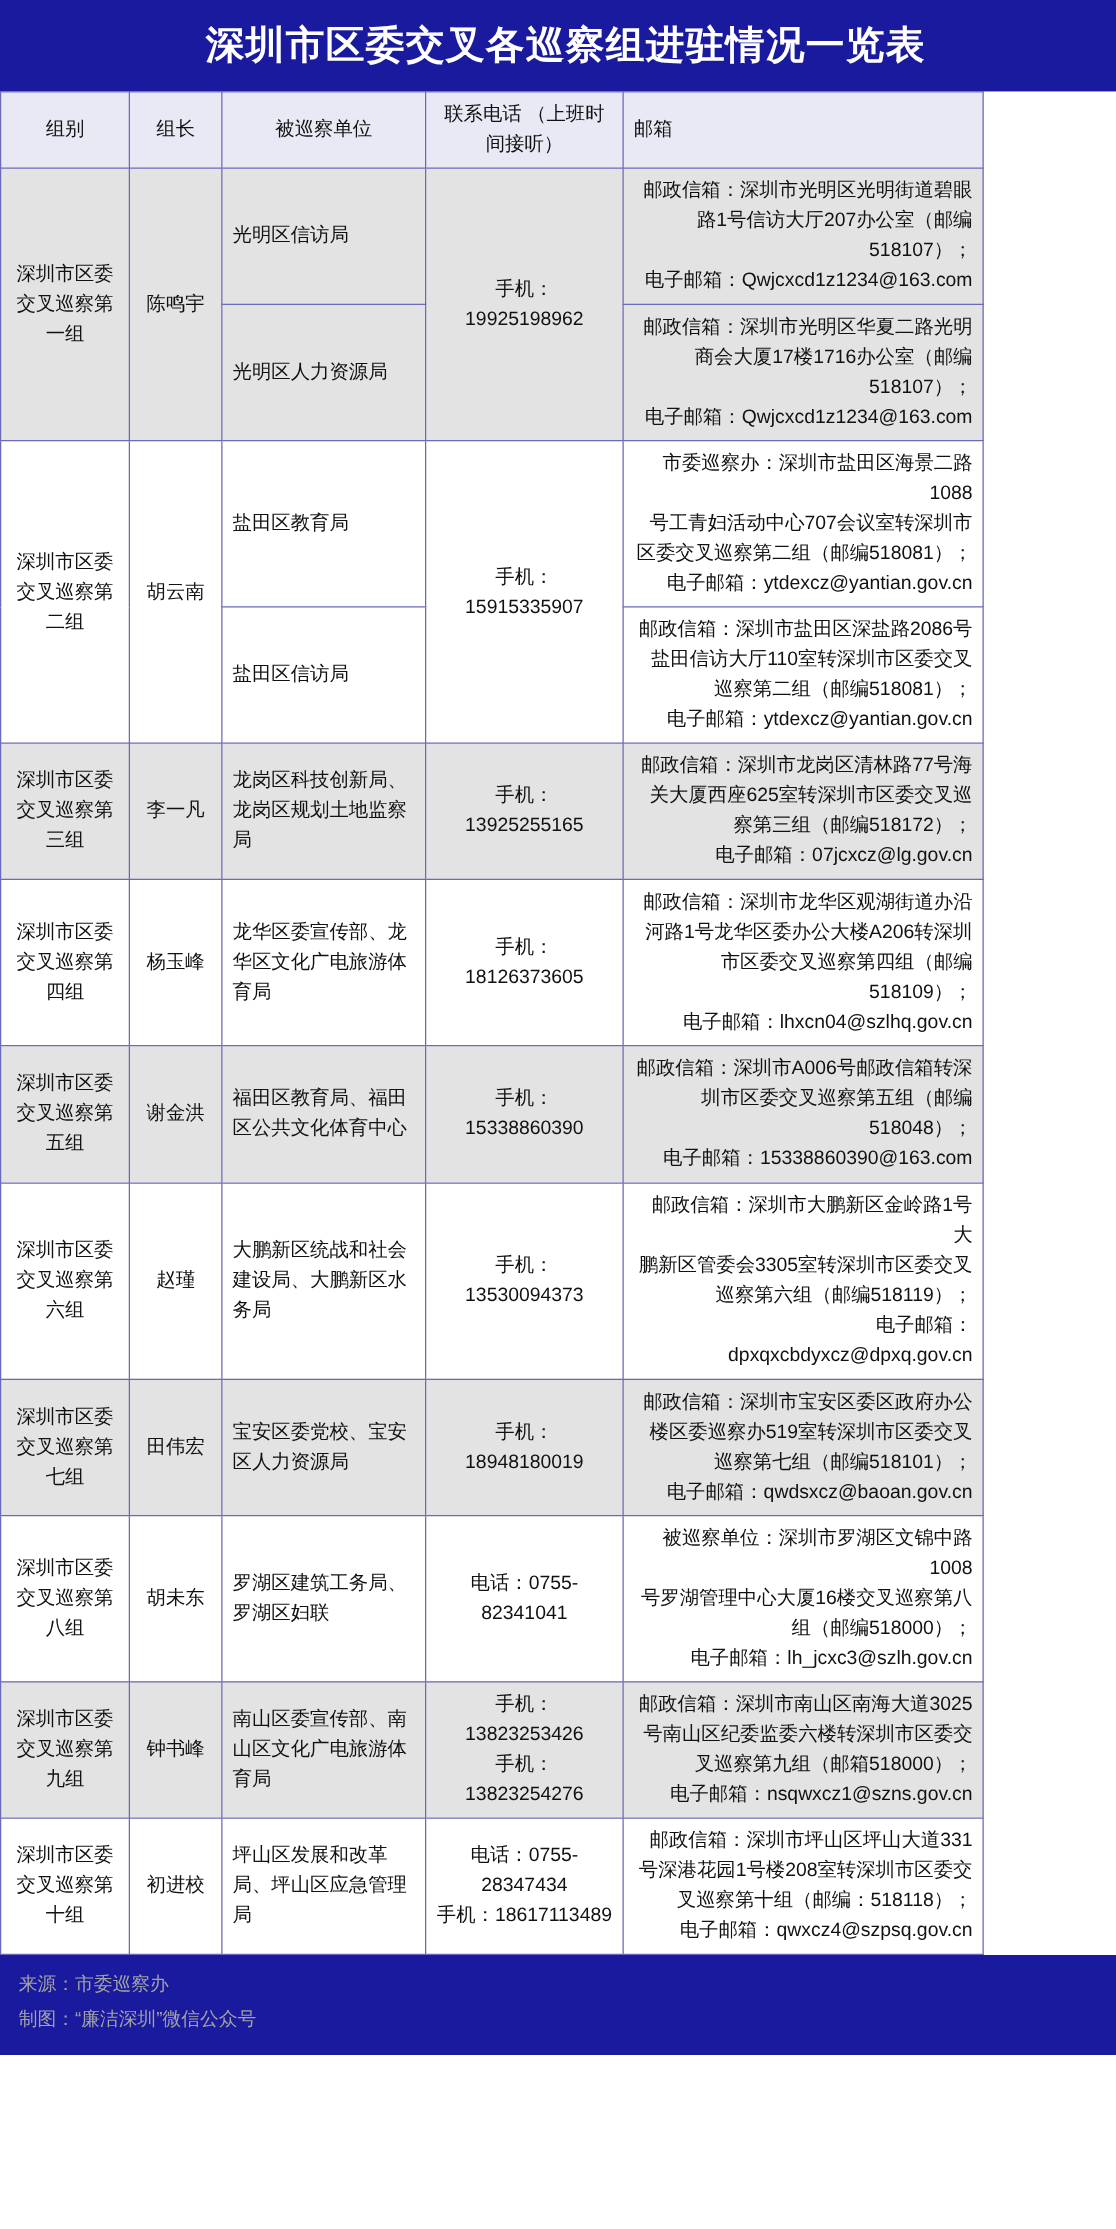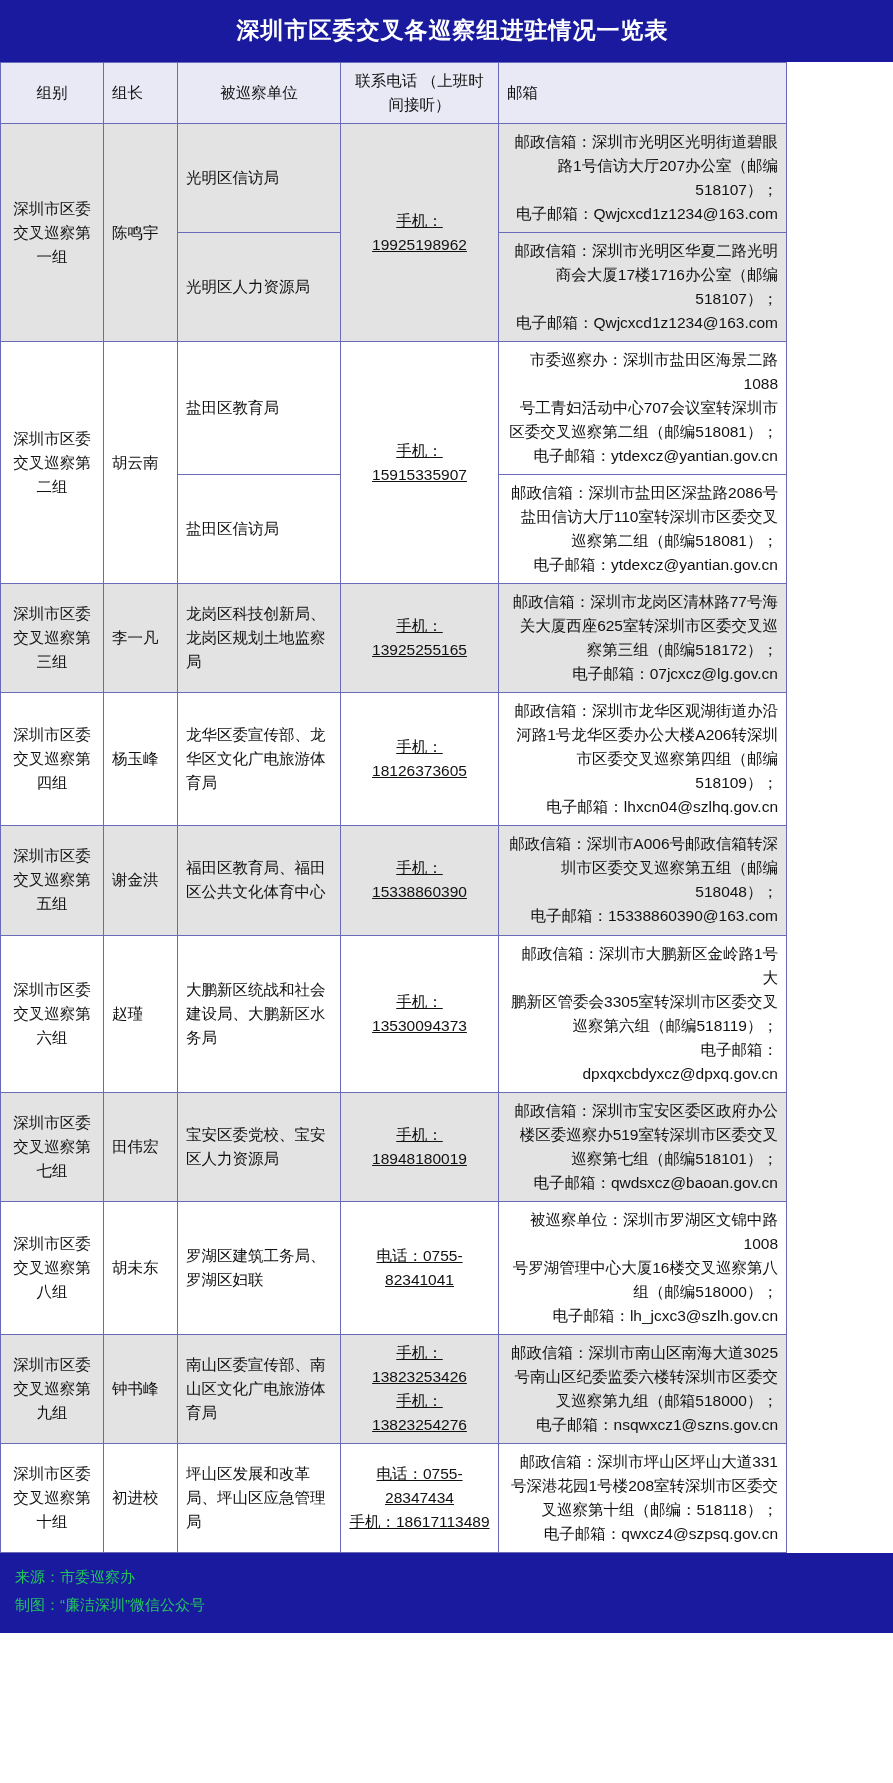--- a/index.html
+++ b/index.html
@@ -14,21 +14,21 @@
   }
   .sheet {
     width: 893px;
     background: #ffffff;
     padding: 0;
   }
   .title-bar {
     background: #1a1a9e;
     color: #ffffff;
     text-align: center;
-    font-size: 23px;
+    font-size: 31px;
     font-weight: bold;
     letter-spacing: 1px;
     padding: 14px 0 15px 12px;
     border: 1px solid #1a1a9e;
   }
   table.main {
     border-collapse: collapse;
     width: 783px;
     table-layout: fixed;
   }
@@ -41,35 +41,35 @@
     padding: 6px 8px;
   }
   thead th {
     background: #e9e9f6;
     font-weight: normal;
     text-align: center;
     height: 58px;
     font-size: 16px;
   }
   .c-group  { width: 103px; text-align: center; }
-  .c-leader { width: 74px;  text-align: left; }
+  .c-leader { width: 74px;  text-align: center; }
   .c-unit   { width: 163px; }
   .c-phone  { width: 158px; text-align: center; margin-top: 24px; }
   .c-mail   { width: 288px; text-align: right; }
 
   .row-a td { background: #e3e3e3; }
   .row-b td { background: #ffffff; }
 
   .mail-cell { font-size: 15px; line-height: 1.62; }
   .mail-cell .ln { display: block; }
-  .phone-cell .ln { display: block; text-decoration: underline; }
+  .phone-cell .ln { display: block; }
 
   .footer {
     background: #1a1a9e;
-    color: #22c55e;
+    color: #a3a3a3;
     font-size: 15px;
     line-height: 1.9;
     padding: 10px 14px 12px 14px;
     border: 1px solid #1a1a9e;
     border-top: none;
   }
   .footer div { white-space: pre; }
 </style>
 </head>
 <body>

